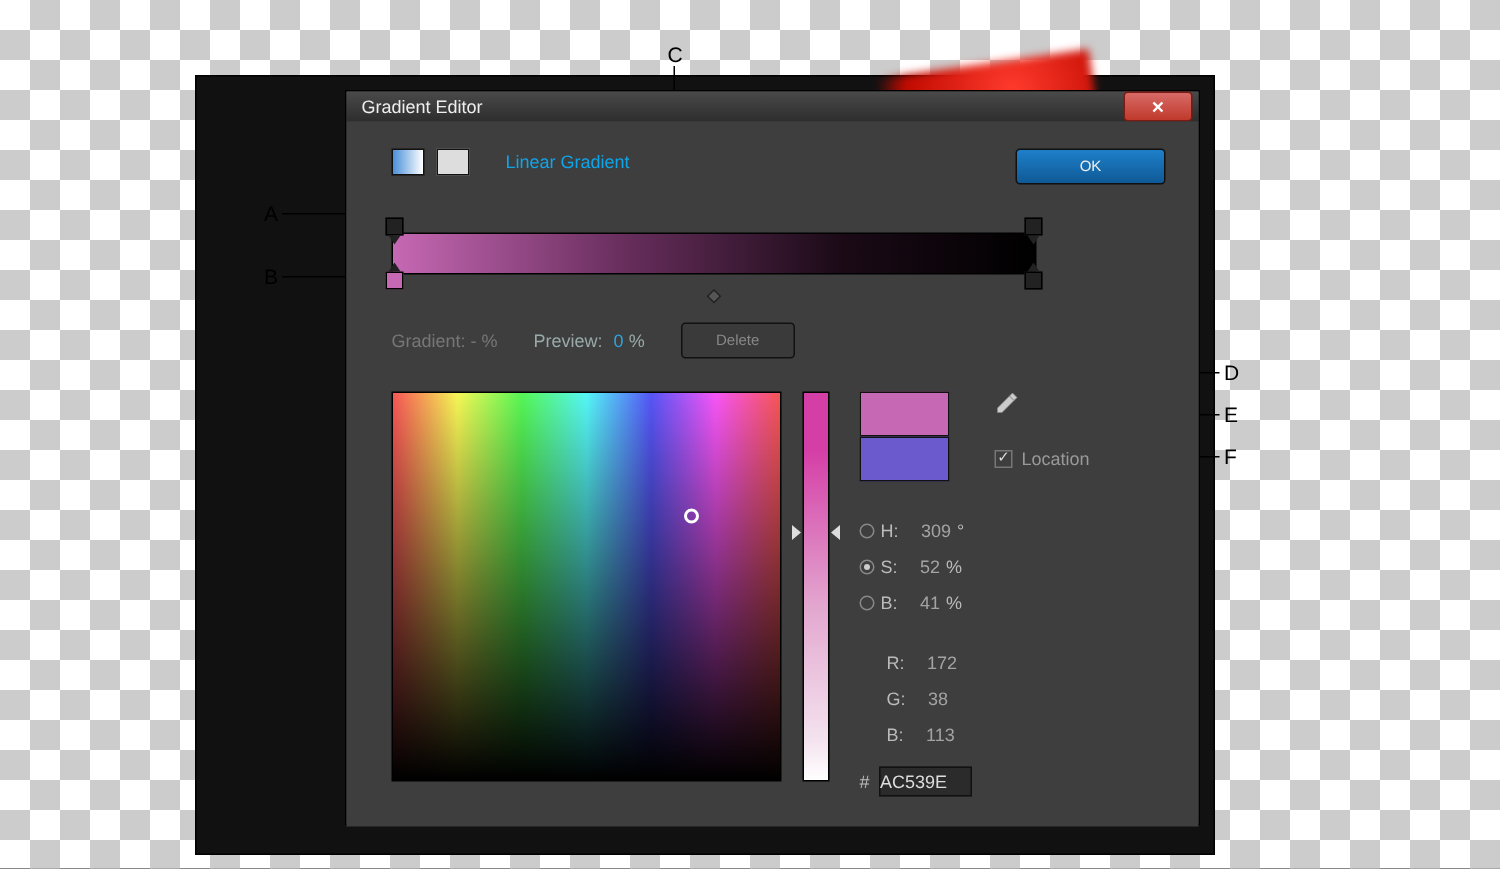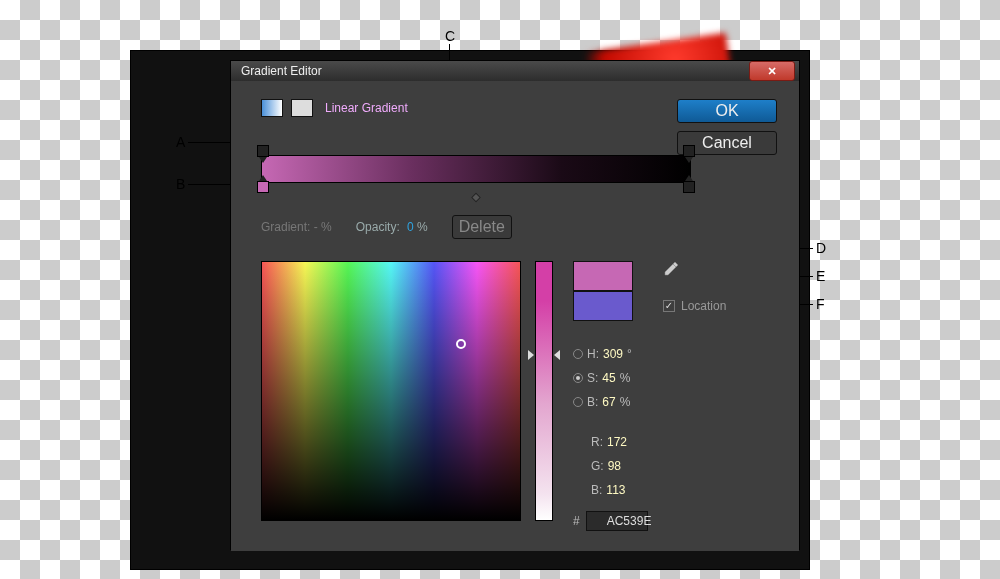--- a/index.html
+++ b/index.html
@@ -61,30 +61,30 @@
     padding:18px 20px 20px 30px;
     position:relative;
     background:#3e3e3e;
   }
   .row1 { display:flex; align-items:center; gap:8px; }
   .swatch {
     width:22px; height:18px; border:1px solid #111;
   }
   .swatch.linear { background:linear-gradient(90deg,#4a90d9,#fff); }
   .swatch.plain { background:#ddd; }
-  .type-label { color:#f0abfc; margin-left:4px; }
+  .type-label { color:#0ea5e9; margin-left:16px; }
   .right-buttons { position:absolute; right:22px; top:18px; display:flex; flex-direction:column; gap:8px; width:100px; }
   .btn {
     height:24px; border:1px solid #111; border-radius:3px;
     display:flex; align-items:center; justify-content:center;
-    color:#eee; font-size:16px;
+    color:#eee; font-size:10px;
   }
   .btn.ok { background:linear-gradient(#1e7fc9,#0f5a96); }
   .btn.cancel { background:#3a3a3a; }
-  .btn.delete { background:#3a3a3a; width:60px; color:#888; }
+  .btn.delete { background:#3a3a3a; width:76px; color:#888; }
 
   .gradient-zone { margin-top:28px; width:430px; position:relative; }
   .opacity-rail, .color-rail { position:relative; height:10px; }
   .stop {
     position:absolute; width:12px; height:12px;
   }
   .stop.top { bottom:-2px; }
   .stop.bottom { top:-2px; }
   .stop-shape {
     width:100%; height:100%;
@@ -144,23 +144,23 @@
   .hue-cursor-r { right:-8px; border-right:6px solid #ddd; }
   .value-col { display:flex; flex-direction:column; gap:6px; margin-left:6px; }
   .big-sw {
     width:60px; height:30px; border:1px solid #111;
   }
   .big-sw.top { background:#c668b4; }
   .big-sw.bot { background:#6a5acd; }
   .hsbrgb { display:flex; align-items:center; gap:4px; color:#bbb; height:18px; }
   .hsbrgb .radio { width:10px; height:10px; border:1px solid #888; border-radius:50%; display:flex; align-items:center; justify-content:center; }
   .hsbrgb .radio.sel::after { content:''; width:4px; height:4px; background:#ccc; border-radius:50%; display:block; }
-  .hsbrgb .num { color:#fef9c3; }
+  .hsbrgb .num { color:#a3a3a3;margin-left:11px; }
   .hex-row { display:flex; align-items:center; gap:6px; margin-top:6px; color:#bbb; }
-  .hex-box { background:#2b2b2b; border:1px solid #111; padding:2px 20px; color:#ddd; width:62px; }
+  .hex-box { background:#2b2b2b; border:1px solid #111; padding:2px 0; color:#ddd; width:62px; }
 
   .eyedrop { width:16px; height:16px; }
   .preview-row { display:flex; align-items:center; gap:6px; color:#999; margin-top:18px; }
   .check { width:12px; height:12px; border:1px solid #777; display:flex; align-items:center; justify-content:center; color:#ddd; font-size:10px; line-height:1; }
 
   
   .ann { position:absolute; color:#000; font-size:14px; font-family:Arial; }
   .ann-line { position:absolute; background:#000; }
 </style>
 </head>
@@ -197,23 +197,20 @@
   <div class="body">
     <div class="row1">
       <div class="swatch linear"></div>
       <div class="swatch plain"></div>
       <span class="type-label">Linear Gradient</span>
     </div>
     <div class="right-buttons">
       <div class="btn ok">
           <span>OK</span>
         </div>
-      <div class="btn cancel">
-          <span>Cancel</span>
-        </div>
     </div>
 
     <div class="gradient-zone">
       <div class="opacity-rail">
         <div class="stop top stop-a">
             <div class="stop-shape"></div>
           </div>
         <div class="stop top stop-right">
             <div class="stop-shape"></div>
           </div>
@@ -225,21 +222,21 @@
           </div>
         <div class="midpoint"></div>
         <div class="stop bottom stop-right">
             <div class="stop-shape"></div>
           </div>
       </div>
     </div>
 
     <div class="controls-row">
       <span><span class="muted">Gradient:</span> <span class="muted">- %</span></span>
-      <span><span>Opacity:</span> <span class="val">0</span> <span>%</span></span>
+      <span><span>Preview:</span> <span class="val">0</span> <span>%</span></span>
       <div class="btn delete">
           <span>Delete</span>
         </div>
     </div>
 
     <div class="picker-area">
       <div class="color-field">
         <div class="cursor-ring"></div>
       </div>
       <div class="hue-strip">
@@ -265,39 +262,39 @@
         <div style="height:12px;"></div>
         <div class="hsbrgb">
             <div class="radio"></div>
             <span>H:</span> 
             <span class="num">309</span> 
             <span>°</span>
           </div>
         <div class="hsbrgb">
             <div class="radio sel"></div>
             <span>S:</span> 
-            <span class="num">45</span> 
+            <span class="num">52</span> 
             <span>%</span>
           </div>
         <div class="hsbrgb">
             <div class="radio"></div>
             <span>B:</span> 
-            <span class="num">67</span> 
+            <span class="num">41</span> 
             <span>%</span>
           </div>
         <div style="height:10px;"></div>
         <div class="hsbrgb">
             <span style="width:14px;"></span>
             <span>R:</span> 
             <span class="num">172</span>
           </div>
         <div class="hsbrgb">
             <span style="width:14px;"></span>
             <span>G:</span> 
-            <span class="num">98</span>
+            <span class="num">38</span>
           </div>
         <div class="hsbrgb">
             <span style="width:14px;"></span>
             <span>B:</span> 
             <span class="num">113</span>
           </div>
         <div class="hex-row">
           <span>#</span>
           <div class="hex-box">AC539E</div>
         </div>

